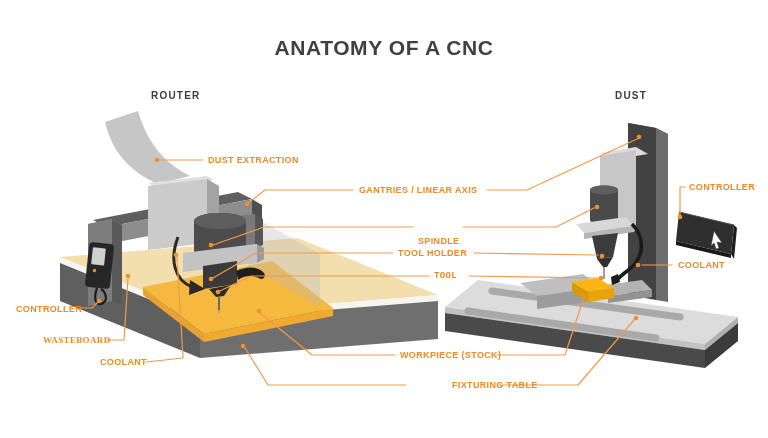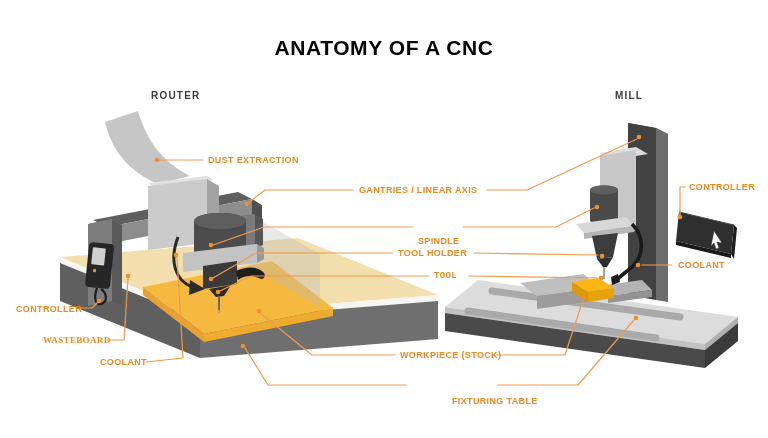--- a/index.html
+++ b/index.html
@@ -1,35 +1,35 @@
 <!DOCTYPE html>
 <html><head>
 <meta charset="utf-8">
 <style>
   html,body{margin:0;padding:0;background:#fff;}
   .stage{position:relative;width:768px;height:438px;background:#ffffff;overflow:hidden;
          font-family:"Liberation Sans",sans-serif;}
   .stage svg{position:absolute;left:0;top:0;}
   .title{position:absolute;left:0;right:0;top:36px;text-align:center;
-         font-size:21px;font-weight:bold;letter-spacing:.6px;color:#000000;}
+         font-size:21px;font-weight:bold;letter-spacing:.6px;color:#404040;}
   .machine-name{position:absolute;font-size:10px;font-weight:bold;letter-spacing:1.2px;color:#3d3d3c;}
   #name-router{left:151px;top:90px;}
   #name-mill{left:615px;top:90px;}
   .lbl{position:absolute;font-size:9px;font-weight:bold;letter-spacing:.35px;
        color:#ee8a21;white-space:nowrap;line-height:11px;}
   #lbl-dust{left:208px;top:155px;}
   #lbl-gantries{left:359px;top:185px;}
   #lbl-spindle{left:418px;top:236px;}
   #lbl-toolholder{left:398px;top:248px;}
   #lbl-tool{left:434px;top:271px;font-family:Liberation Mono, monospace;}
   #lbl-controller-left{left:16px;top:304px;}
   #lbl-wasteboard{left:43px;top:335px;font-family:Liberation Serif, serif;}
   #lbl-coolant-left{left:100px;top:357px;}
   #lbl-workpiece{left:400px;top:350px;}
-  #lbl-fixturing{left:411px;top:396px;padding-left:41px;}
+  #lbl-fixturing{left:411px;top:380px;padding-left:41px;}
   #lbl-controller-right{left:689px;top:182px;}
   #lbl-coolant-right{left:678px;top:260px;}
   .leader{stroke:#f19a4a;stroke-width:1.2;fill:none;stroke-linejoin:round;stroke-linecap:round;}
   .dot{fill:#ef8f2e;}
 </style>
 </head>
 <body>
 
 <div class="stage">
 
@@ -234,21 +234,21 @@
     <path class="leader" d="M685,187 L680,187 L680,215"></path>
     <circle class="dot" cx="680" cy="217" r="2.3"></circle>
 
     <path class="leader" d="M672,265 L642,265"></path>
     <circle class="dot" cx="638" cy="265" r="2.3"></circle>
   </g>
 </svg>
 
 <div class="title">ANATOMY OF A CNC</div>
 <div class="machine-name" id="name-router">ROUTER</div>
-<div class="machine-name" id="name-mill">MILL</div>
+<div class="machine-name" id="name-mill">DUST</div>
 
 <div class="lbl" id="lbl-dust">DUST EXTRACTION</div>
 <div class="lbl" id="lbl-gantries">GANTRIES / LINEAR AXIS</div>
 <div class="lbl" id="lbl-spindle">SPINDLE</div>
 <div class="lbl" id="lbl-toolholder">TOOL HOLDER</div>
 <div class="lbl" id="lbl-tool">TOOL</div>
 <div class="lbl" id="lbl-controller-left">CONTROLLER</div>
 <div class="lbl" id="lbl-wasteboard">WASTEBOARD</div>
 <div class="lbl" id="lbl-coolant-left">COOLANT</div>
 <div class="lbl" id="lbl-workpiece">WORKPIECE (STOCK)</div>

